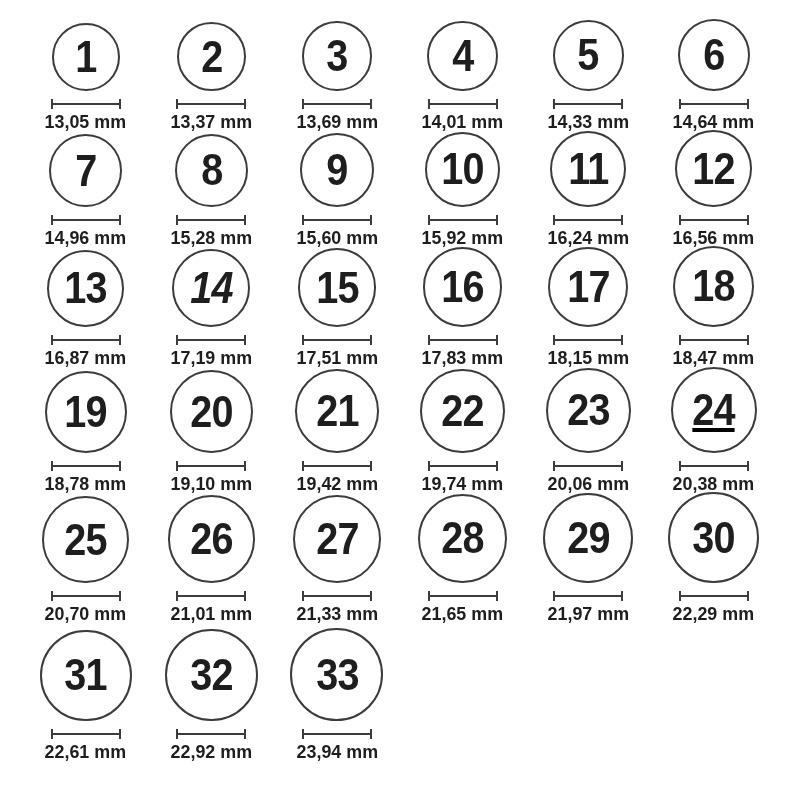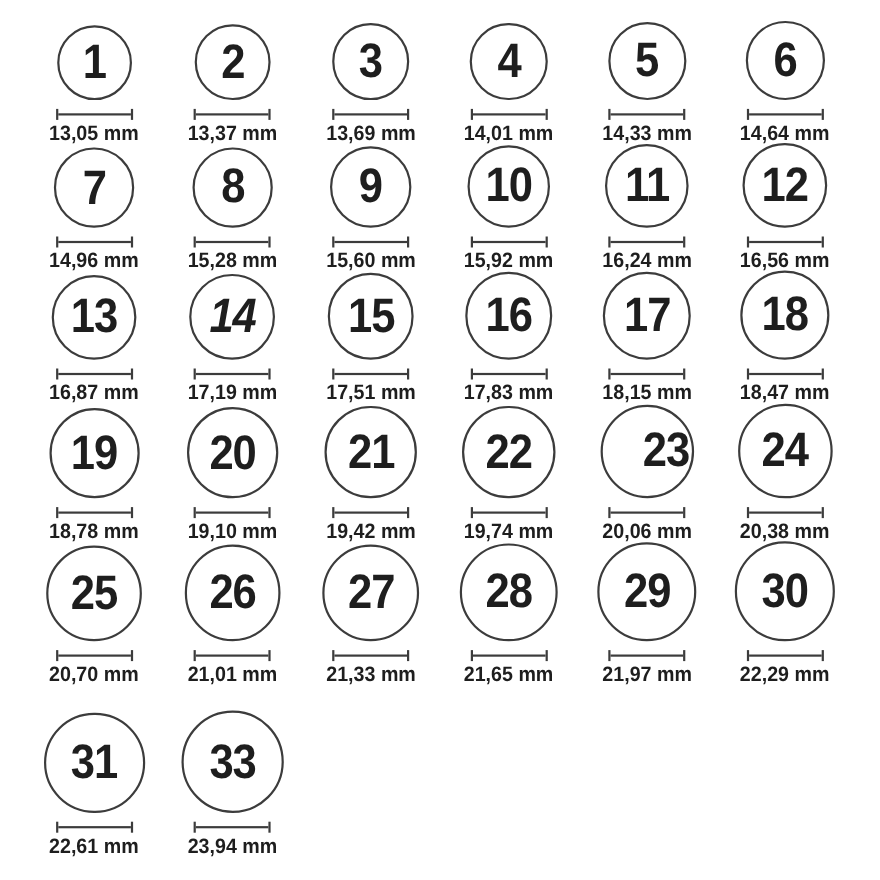--- a/index.html
+++ b/index.html
@@ -29,21 +29,21 @@
     flex-direction:row;
     align-items:flex-end;
     padding-bottom:4px;
     box-sizing:border-box;
   }
   .row:nth-child(1){height:136px;}
   .row:nth-child(2){height:116px;}
   .row:nth-child(3){height:120px;align-items:flex-end;}
   .row:nth-child(4){height:126px;}
   .row:nth-child(5){height:130px;}
-  .row:nth-child(6){height:172px;padding-bottom:20px;}
+  .row:nth-child(6){height:172px;padding-bottom:38px;}
   .item{
     width:125.6px;
     display:flex;
     flex-direction:column;
     align-items:center;
     justify-content:flex-end;
   }
   .circle{
     border:2px solid var(--outline);
     border-radius:50%;
@@ -250,28 +250,28 @@
     <span class="label">19,42 mm</span>
   </div>
       <div class="item">
     <div class="circle" style="width: 84.4062px; height: 84.4062px; text-align: center;">
       <span class="num">22</span>
     </div>
     <div class="measure"></div>
     <span class="label">19,74 mm</span>
   </div>
       <div class="item">
-    <div class="circle" style="width: 85.1875px; height: 85.1875px; justify-content: flex-end;">
+    <div class="circle" style="width: 85.1875px; height: 85.1875px;">
       <span class="num">23</span>
     </div>
     <div class="measure"></div>
     <span class="label">20,06 mm</span>
   </div>
       <div class="item">
-    <div class="circle" style="width: 85.9688px; height: 85.9688px;">
+    <div class="circle" style="width: 85.9688px; height: 85.9688px; text-decoration: underline;">
       <span class="num">24</span>
     </div>
     <div class="measure"></div>
     <span class="label">20,38 mm</span>
   </div>
     </div>
     <div class="row">
       <div class="item">
     <div class="circle" style="width: 86.75px; height: 86.75px;">
       <span class="num">25</span>
@@ -317,20 +317,27 @@
     </div>
     <div class="row">
       <div class="item">
     <div class="circle" style="width: 91.4375px; height: 91.4375px;">
       <span class="num">31</span>
     </div>
     <div class="measure"></div>
     <span class="label">22,61 mm</span>
   </div>
       <div class="item">
+    <div class="circle" style="width: 92.2188px; height: 92.2188px;">
+      <span class="num">32</span>
+    </div>
+    <div class="measure"></div>
+    <span class="label">22,92 mm</span>
+  </div>
+      <div class="item">
     <div class="circle" style="width: 93px; height: 93px; text-align: center;">
       <span class="num">33</span>
     </div>
     <div class="measure"></div>
     <span class="label">23,94 mm</span>
   </div>
     </div>
   </div>
 
 </body></html>

